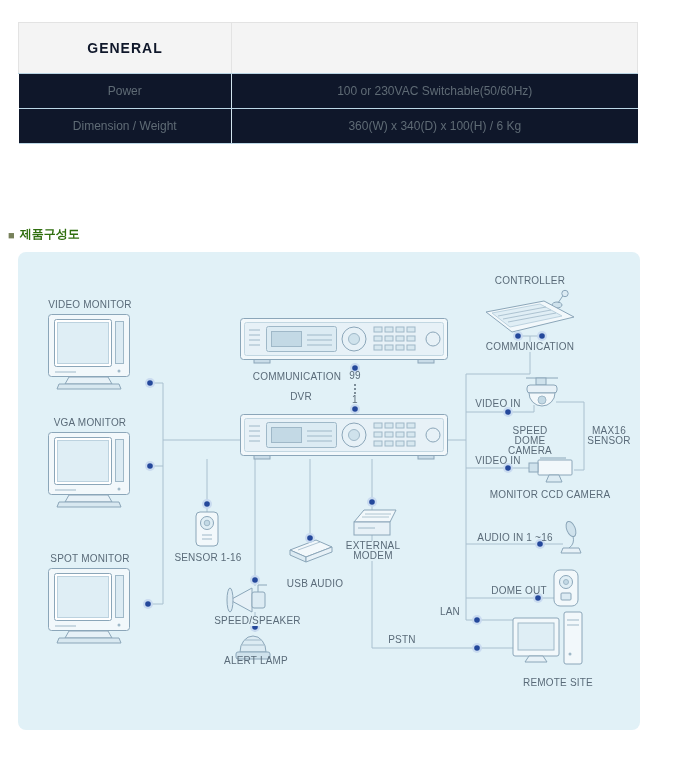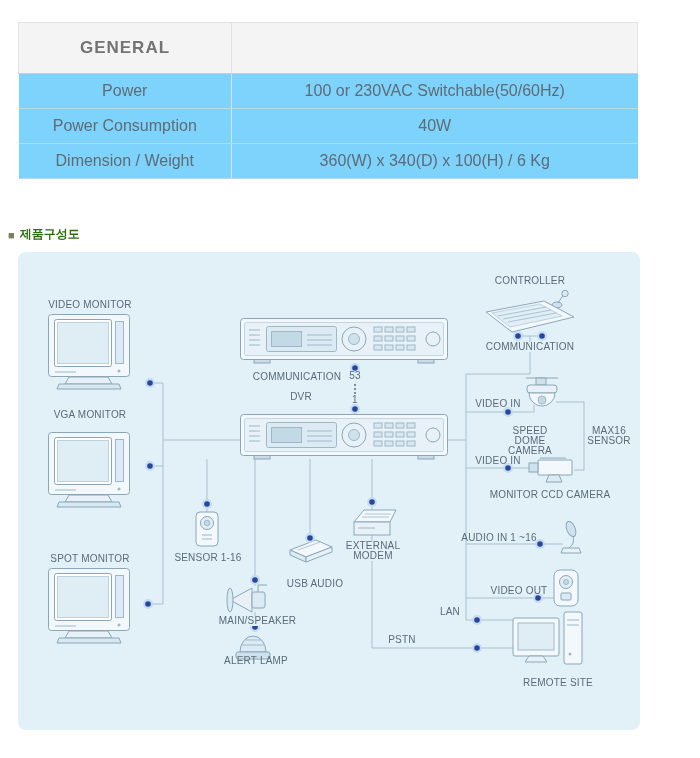--- a/index.html
+++ b/index.html
@@ -10,25 +10,25 @@
   
   .spec-table{
     position:absolute;left:18px;top:22px;width:620px;
     border-collapse:collapse;table-layout:fixed;
   }
   .spec-table th{
     background:#f4f4f4;height:48px;
     border:1px solid #e3e3e3;border-bottom:1px solid #b9d3e2;
   }
   .spec-table th.h-label{
-    width:210px;color:#737373;font-size:17px;letter-spacing:1px;font-weight:bold;margin-top:6px;
+    width:210px;color:#0f172a;font-size:14px;letter-spacing:1px;font-weight:bold;margin-top:6px;
   }
   .spec-table td{
-    height:32px;text-align:center;font-size:16px;color:#5f6b75;
-    background:#7dd3fc;border-bottom:1px solid #bcd7e6;
+    height:32px;text-align:center;font-size:12px;color:#5f6b75;
+    background:#0f172a;border-bottom:1px solid #bcd7e6;
   }
   .spec-table td.c-label{border-right:1px solid #d3e5ef;}
   
   .section-header{
     position:absolute;left:8px;top:226px;font-size:12px;font-weight:bold;
     color:#2f6e0e;display:flex;align-items:center;gap:5px;
   }
   .section-header .bullet{color:#77815a;font-size:11px;}
   
   .diagram-panel{
@@ -49,24 +49,20 @@
   <thead>
     <tr>
       <th class="h-label">GENERAL</th>
       <th></th>
     </tr>
   </thead>
   <tbody>
     <tr>
       <td class="c-label">Power</td>
       <td>100 or 230VAC Switchable(50/60Hz)</td>
-    </tr>
-    <tr>
-      <td class="c-label">Power Consumption</td>
-      <td>40W</td>
     </tr>
     <tr>
       <td class="c-label">Dimension / Weight</td>
       <td>360(W) x 340(D) x 100(H) / 6 Kg</td>
     </tr>
   </tbody>
 </table>
 
 <div class="section-header">
   <span class="bullet">■</span>
@@ -277,39 +273,39 @@
       <use href="#dot" x="459" y="396"></use>
       <use href="#dot" x="189" y="252"></use>
       <use href="#dot" x="237" y="328"></use>
       <use href="#dot" x="237" y="375"></use>
       <use href="#dot" x="292" y="286"></use>
       <use href="#dot" x="354" y="250"></use>
     </g>
   </svg>
 
   <div class="dlabel" style="left:22px;top:48px;width:100px">VIDEO MONITOR</div>
-  <div class="dlabel" style="left:22px;top:158px;width:100px">VGA MONITOR</div>
+  <div class="dlabel" style="left:22px;top:166px;width:100px">VGA MONITOR</div>
   <div class="dlabel" style="left:22px;top:302px;width:100px">SPOT MONITOR</div>
   <div class="dlabel" style="left:224px;top:120px;width:110px">COMMUNICATION</div>
   <div class="dlabel" style="left:253px;top:140px;width:60px">DVR</div>
-  <div class="dlabel" style="left:326px;top:119px;width:22px">53</div>
+  <div class="dlabel" style="left:326px;top:119px;width:22px">99</div>
   <div class="dlabel" style="left:326px;top:143px;width:22px">1</div>
   <div class="dlabel" style="left:462px;top:24px;width:100px">CONTROLLER</div>
   <div class="dlabel bg" style="left:462px;top:90px;width:100px">COMMUNICATION</div>
   <div class="dlabel" style="left:452px;top:147px;width:56px">VIDEO IN</div>
   <div class="dlabel" style="left:480px;top:174px;width:64px">SPEED DOME
 CAMERA</div>
   <div class="dlabel" style="left:564px;top:174px;width:54px">MAX16
 SENSOR</div>
   <div class="dlabel" style="left:452px;top:204px;width:56px">VIDEO IN</div>
   <div class="dlabel" style="left:452px;top:238px;width:160px">MONITOR CCD CAMERA</div>
   <div class="dlabel" style="left:150px;top:301px;width:80px">SENSOR 1-16</div>
   <div class="dlabel" style="left:257px;top:327px;width:80px">USB AUDIO</div>
   <div class="dlabel bg" style="left:325px;top:289px;width:60px">EXTERNAL
 MODEM</div>
-  <div class="dlabel" style="left:436px;top:281px;width:90px">AUDIO IN 1 ~16</div>
-  <div class="dlabel" style="left:466px;top:334px;width:70px">VIDEO OUT</div>
-  <div class="dlabel bg" style="left:192px;top:364px;width:95px">MAIN/SPEAKER</div>
+  <div class="dlabel" style="left:452px;top:281px;width:90px">AUDIO IN 1 ~16</div>
+  <div class="dlabel" style="left:466px;top:334px;width:70px">DOME OUT</div>
+  <div class="dlabel bg" style="left:192px;top:364px;width:95px">SPEED/SPEAKER</div>
   <div class="dlabel" style="left:198px;top:404px;width:80px">ALERT LAMP</div>
   <div class="dlabel" style="left:412px;top:355px;width:40px">LAN</div>
   <div class="dlabel" style="left:362px;top:383px;width:44px">PSTN</div>
   <div class="dlabel" style="left:490px;top:426px;width:100px">REMOTE SITE</div>
 </div>
 
 </body></html>

